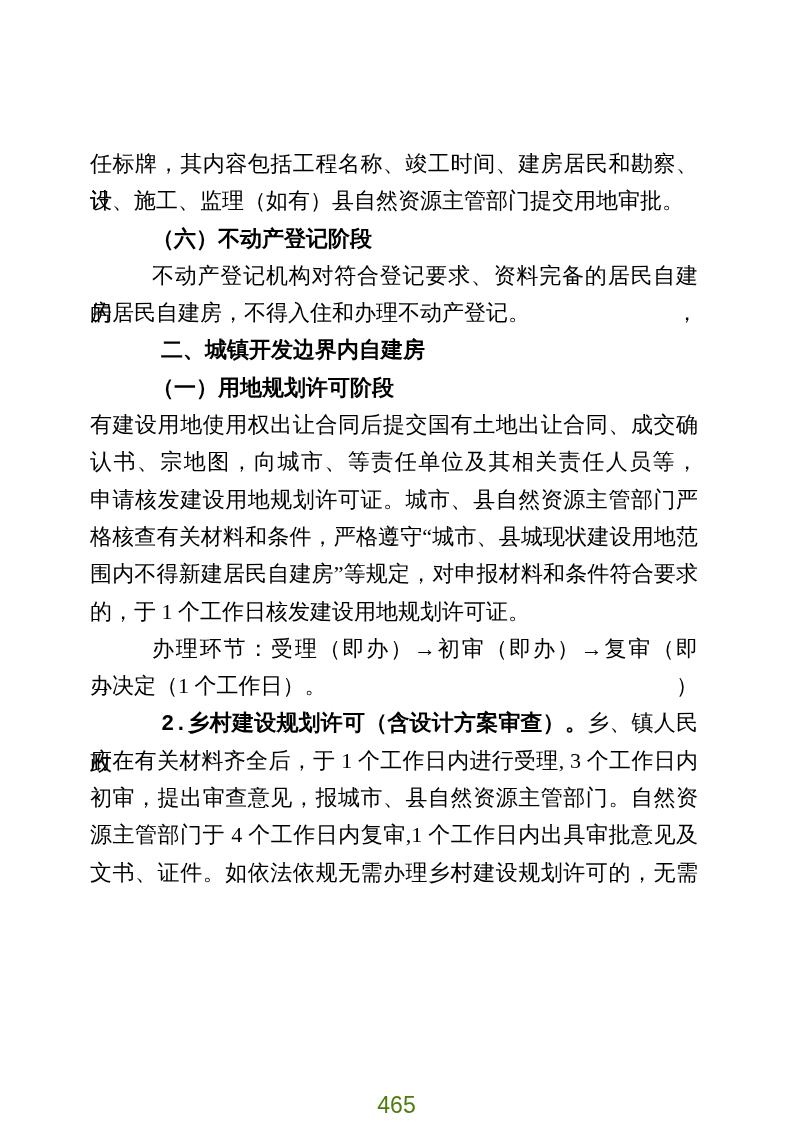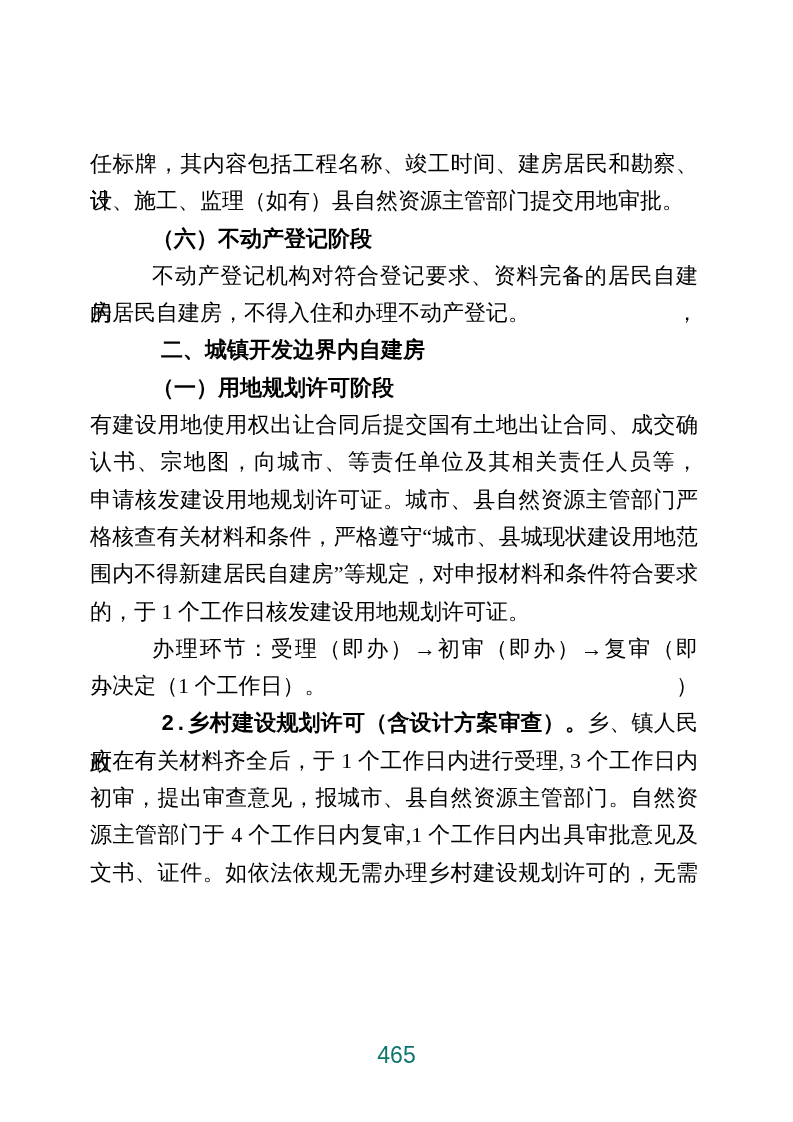--- a/index.html
+++ b/index.html
@@ -47,26 +47,26 @@
     font-weight: 700;
   }
   .seg-hei-bold {
     font-family: Liberation Mono, monospace;
     font-weight: 700;
     margin-left: 9px;
   }
   .footer {
     position: absolute;
     left: 0;
-    top: 1042px;
+    top: 1092px;
     width: 793px;
     text-align: center;
     font-family: "Liberation Sans", sans-serif;
     font-size: 23px;
-    color: #0f766e;
+    color: #4d7c0f;
   }
 </style>
 </head>
 <body>
 
 <div class="page">
   <div class="content">
       <div class="line fill"><span class="seg-body">任标牌，其内容包括工程名称、竣工时间、建房居民和勘察、设</span></div>
       <div class="line"><span class="seg-body">计、施工、监理（如有）县自然资源主管部门提交用地审批。</span></div>
       <div class="line indent"><span class="seg-kai-bold">（六）不动产登记阶段</span></div>

